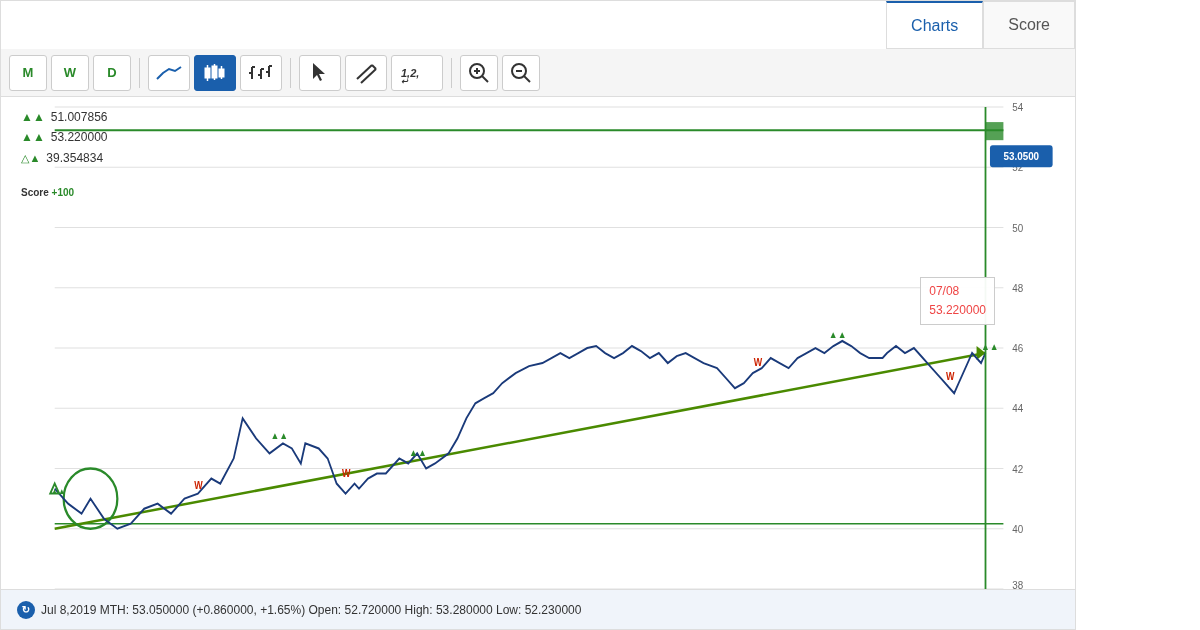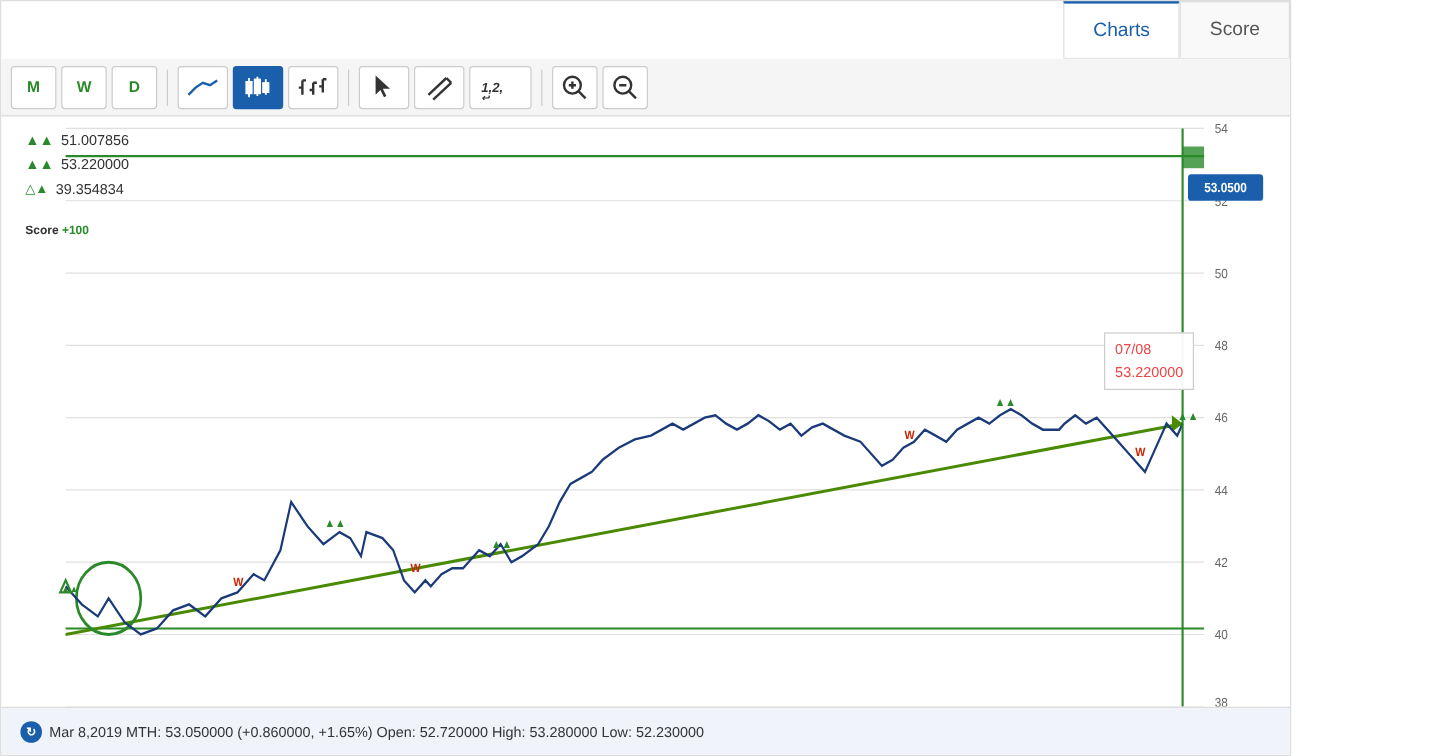--- a/index.html
+++ b/index.html
@@ -433,16 +433,16 @@
       <span>39.354834</span>
     </div>
     <div class="score-line">
       <span>Score</span>
       <span class="score-value">+100</span>
     </div>
   </div>
 
   <div class="status-bar">
     <div class="status-icon">↻</div>
-    <span>Mar 8,2019 MTH: 53.050000 (+0.860000, +1.65%) Open: 52.720000 High: 53.280000 Low: 52.230000</span>
+    <span>Jul 8,2019 MTH: 53.050000 (+0.860000, +1.65%) Open: 52.720000 High: 53.280000 Low: 52.230000</span>
   </div>
 
 </div>
 
 </body></html>

